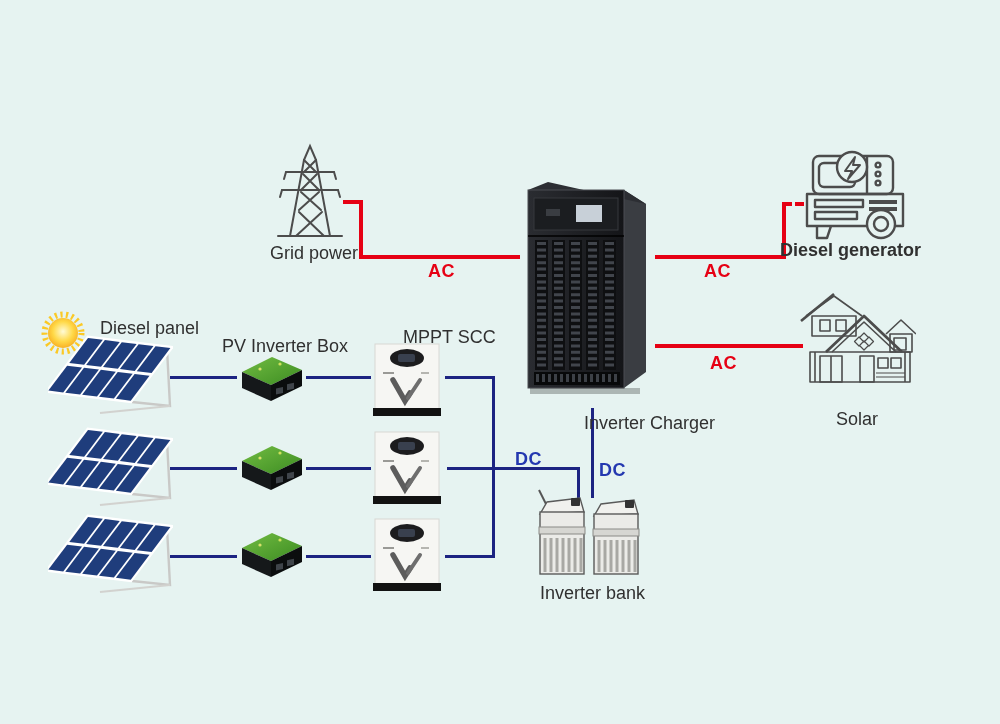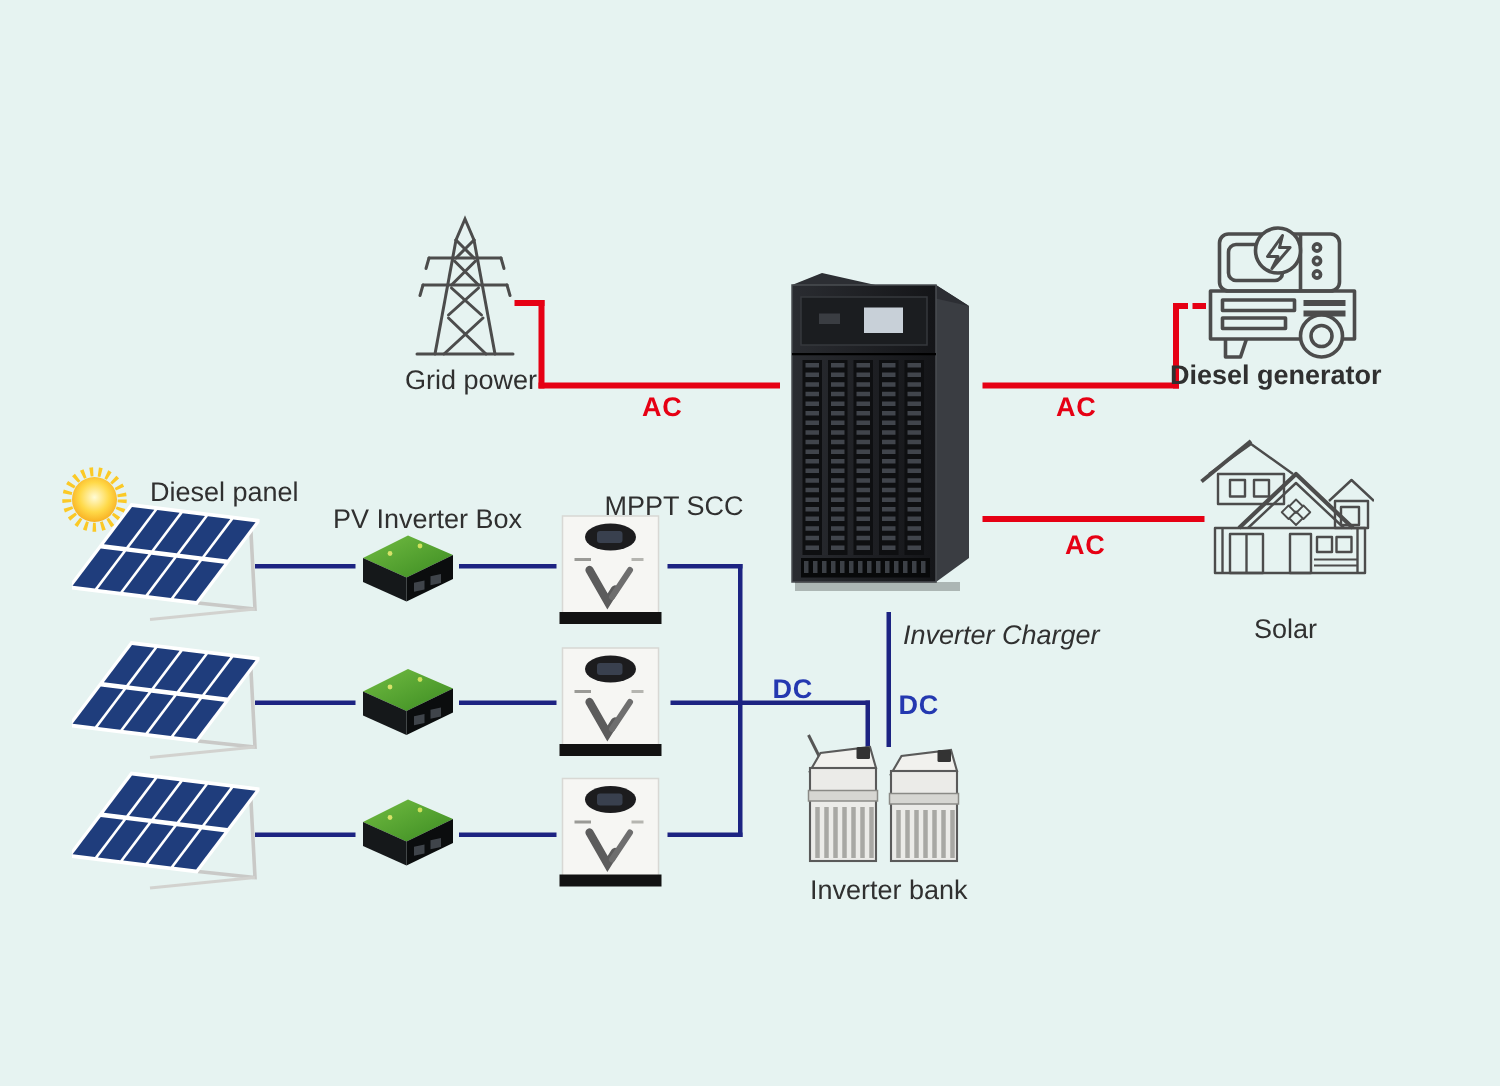--- a/index.html
+++ b/index.html
@@ -282,21 +282,21 @@
     </svg>
 
   <svg class="icon" style="left:536px;top:488px" width="104" height="94">
       <use href="#sym-battery"></use>
     </svg>
 
   <div class="lbl lbl-center" style="left:270px;top:243px;width:80px;">Grid power</div>
   <div class="lbl" style="left:100px;top:318px;">Diesel panel</div>
   <div class="lbl lbl-center" style="left:222px;top:336px;width:110px;">PV Inverter Box</div>
   <div class="lbl lbl-center" style="left:391px;top:327px;width:76px;margin-left:12px;">MPPT SCC</div>
-  <div class="lbl" style="left:602px;top:413px;font-style:italic;">Inverter Charger</div>
+  <div class="lbl" style="left:584px;top:413px;">Inverter Charger</div>
   <div class="lbl lbl-center" style="left:780px;top:240px;width:125px;font-weight:bold;">Diesel generator</div>
   <div class="lbl lbl-center" style="left:818px;top:409px;width:78px;">Solar</div>
   <div class="lbl lbl-center" style="left:540px;top:583px;width:105px;">Inverter bank</div>
 
   <div class="lbl lbl-ac" style="left:428px;top:239px;">AC</div>
   <div class="lbl lbl-ac" style="left:704px;top:239px;">AC</div>
   <div class="lbl lbl-ac" style="left:710px;top:331px;">AC</div>
   <div class="lbl lbl-dc" style="left:515px;top:449px;">DC</div>
   <div class="lbl lbl-dc" style="left:599px;top:460px;">DC</div>
 

